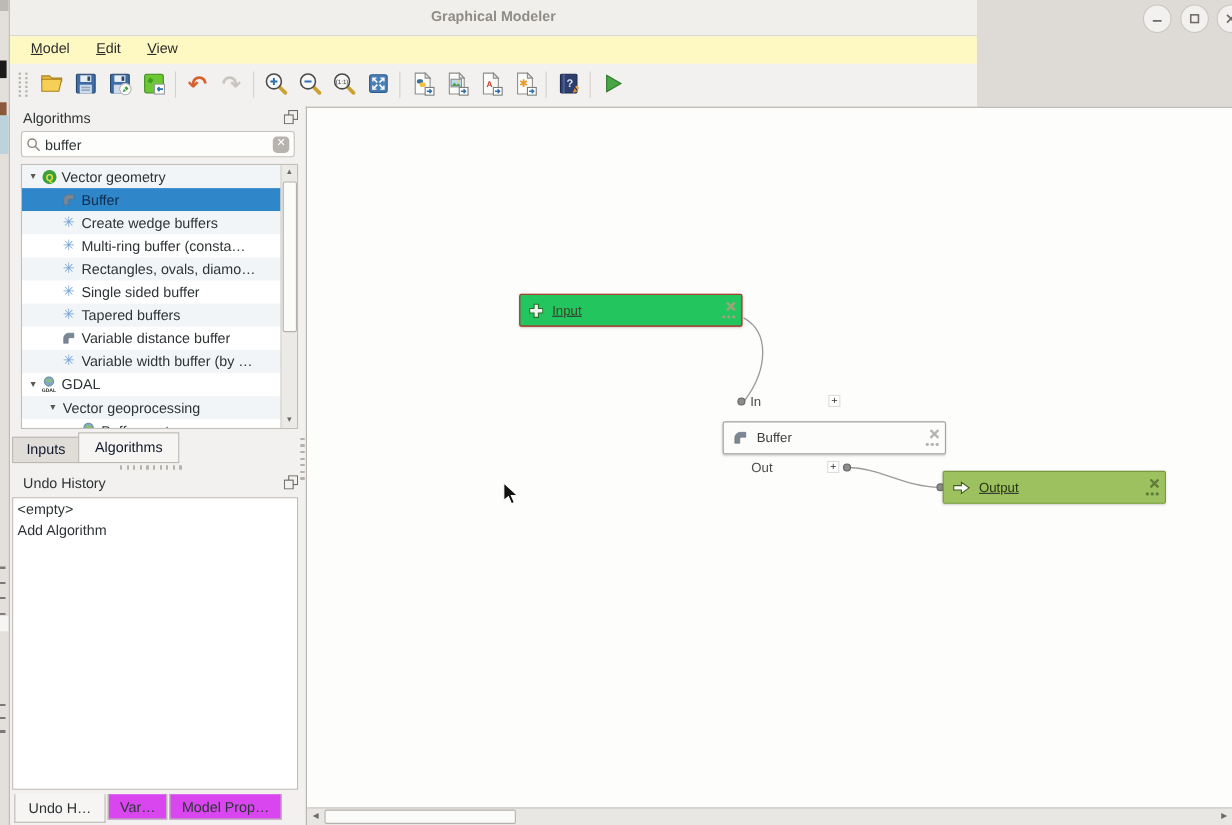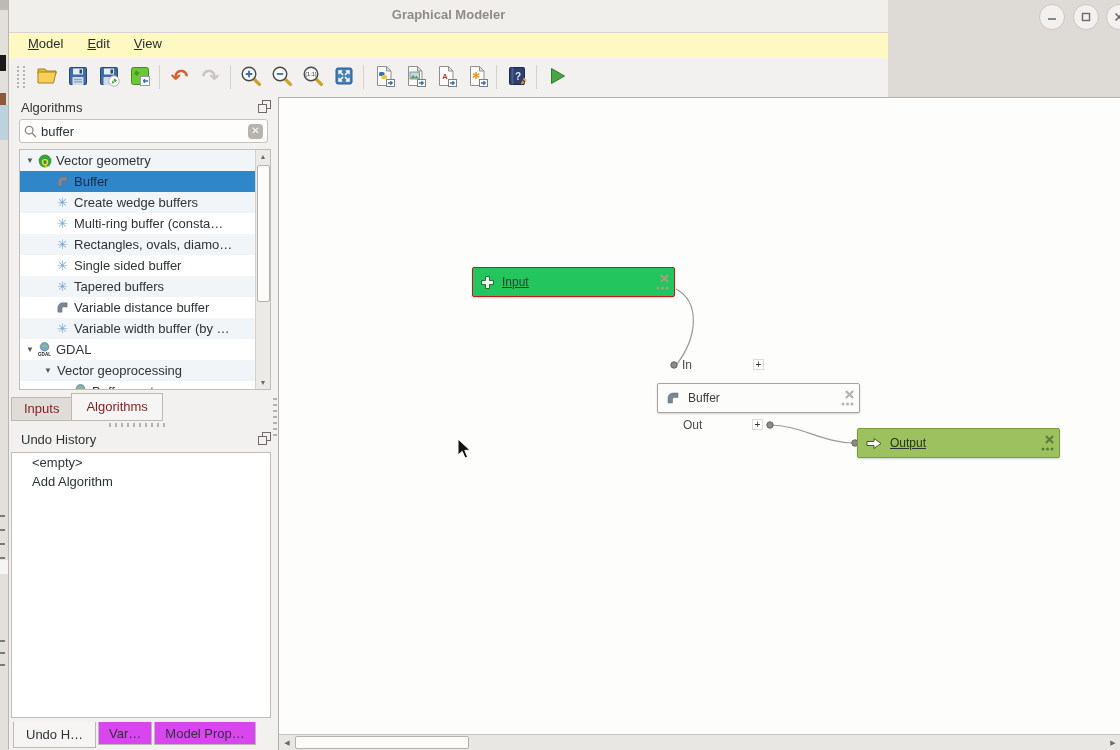--- a/index.html
+++ b/index.html
@@ -59,28 +59,28 @@
   .tarrow{width:12px;font-size:8px;color:#5a5650;text-align:center;flex:none;}
   .ticon{width:17px;flex:none;display:flex;justify-content:center;align-items:center;}
   .tlabel{padding-left:3px;color:#2e3436;}
   .gi{font-family:"DejaVu Sans",sans-serif;color:#74a3d6;font-size:13px;line-height:13px;}
 
   .vscroll{position:absolute;right:0;top:0;width:14px;height:100%;background:#eceae7;border-left:1px solid #d4d0cb;}
   .varrow{position:absolute;left:0;width:14px;height:13px;font-size:7px;color:#6e6a66;text-align:center;line-height:13px;}
   .vthumb{position:absolute;left:1px;top:15px;width:11px;height:135px;background:#fbfbfa;border:1px solid #b5b1ac;border-radius:2px;}
 
   .dock-tabs{position:absolute;left:2px;top:394px;height:27px;display:flex;align-items:flex-end;}
-  .dtab{border:1px solid #bcb8b3;background:#e0ddd9;padding:3px 12px 4px;margin-right:-1px;color:#7f1d1d;}
+  .dtab{border:1px solid #bcb8b3;background:#e0ddd9;padding:3px 12px 4px;margin-right:-1px;color:#0f172a;}
   .dtab.active{background:#f6f5f3;padding:5px 14px 6px;}
   .hhandle{position:absolute;left:100px;top:423px;width:60px;height:4px;
            background:repeating-linear-gradient(to right,#b5b1ac 0 2px,transparent 2px 6px);}
 
   .undo-list{position:absolute;left:2px;top:452px;width:260px;height:266px;background:#fff;
              border:1px solid #c1bdb8;box-sizing:border-box;overflow:hidden;}
-  .urow{height:19px;line-height:19px;padding-left:20px;color:#2e3436;white-space:nowrap;}
+  .urow{height:19px;line-height:19px;padding-left:4px;color:#2e3436;white-space:nowrap;}
   .urow.sel{background:#3584c8;color:#fff;}
 
   .bottom-tabs{position:absolute;left:4px;top:722px;height:27px;display:flex;align-items:flex-start;}
   .btab{border:1px solid #bcb8b3;border-top:none;background:#d946ef;padding:4px 10px 3px;margin-right:2px;color:#2e3436;}
   .btab.active{background:#f6f5f3;padding:5px 12px 5px;}
 
   .vsplit-dots{position:absolute;left:264px;top:398px;width:4px;height:40px;
                background:repeating-linear-gradient(#b5b1ac 0 2px,transparent 2px 6px);}
 
   

